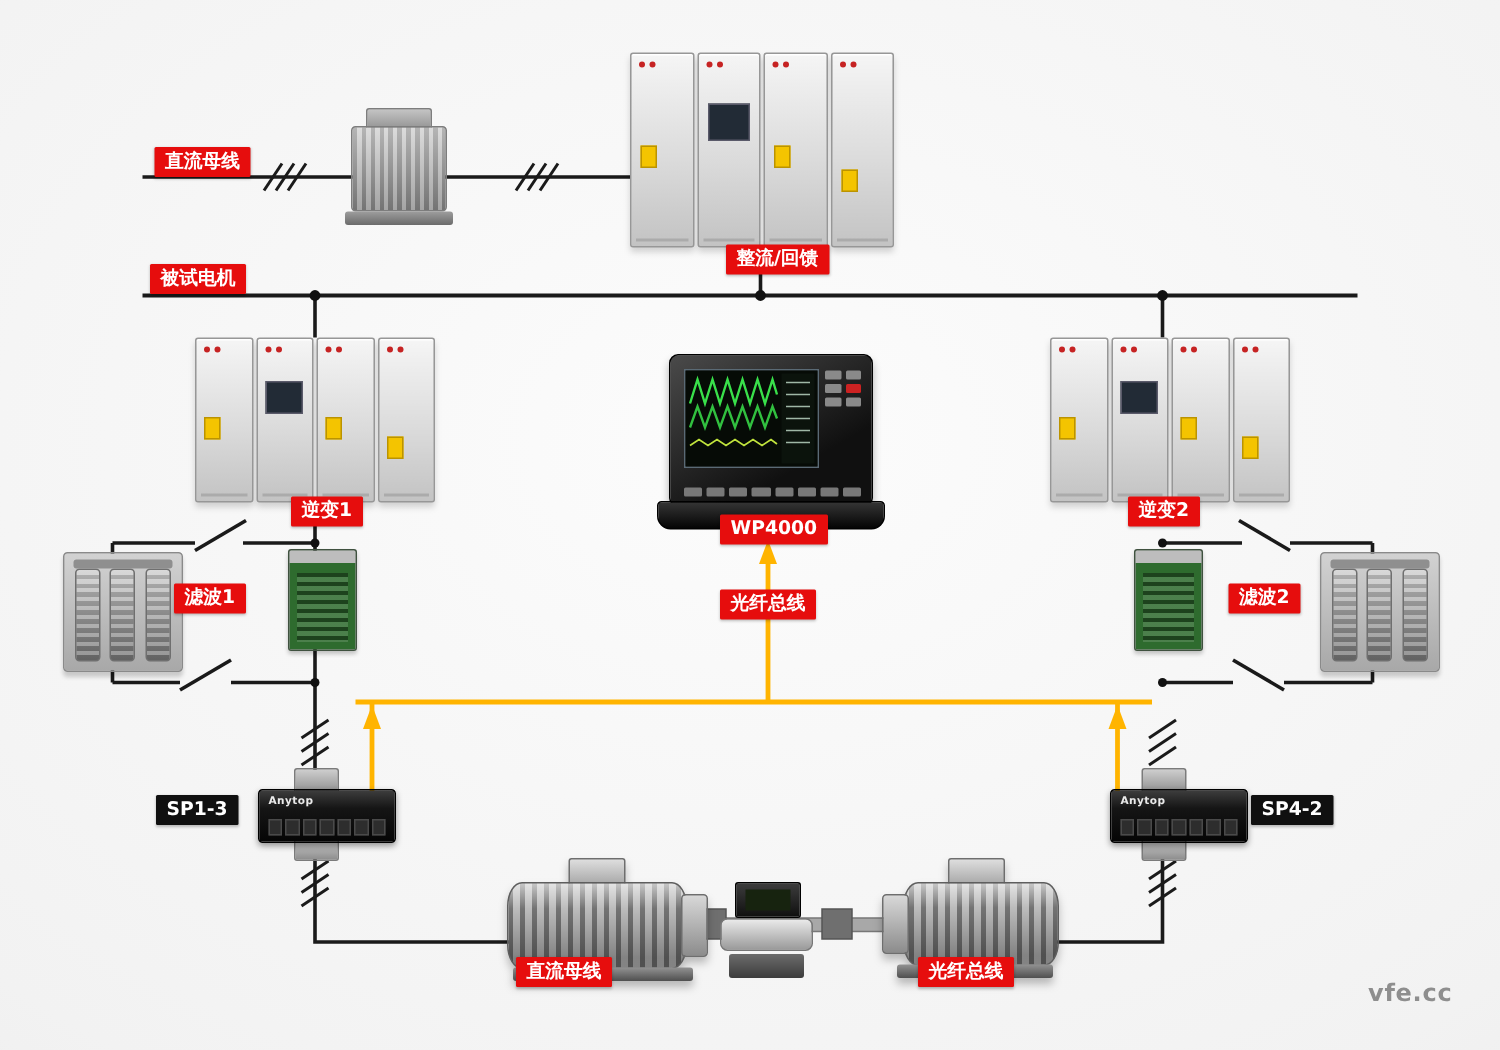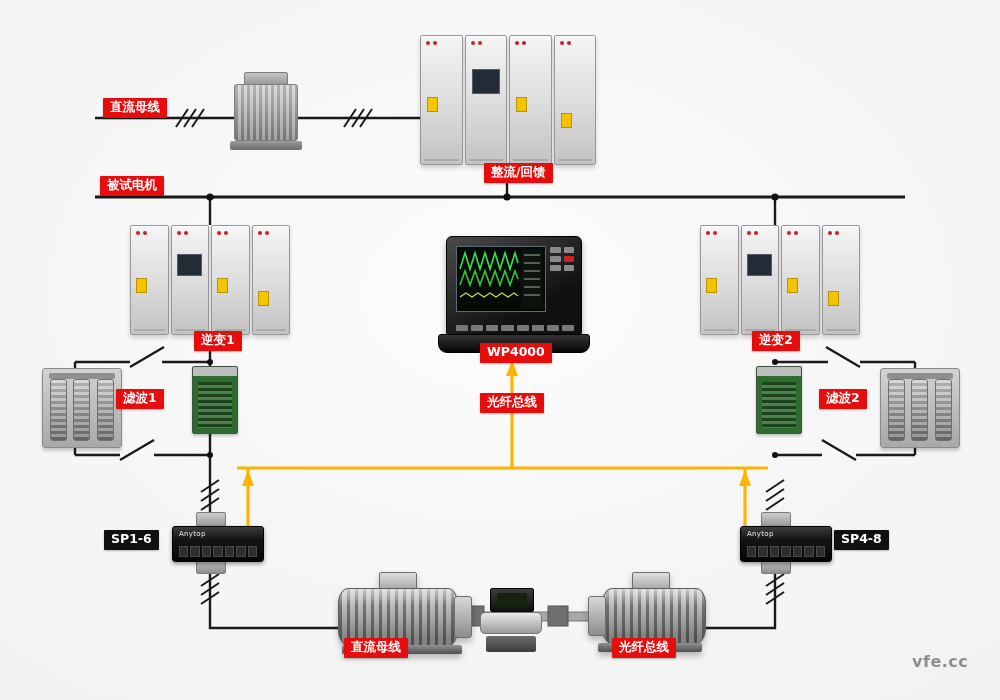--- a/index.html
+++ b/index.html
@@ -42,21 +42,21 @@
 
   
   .pcb{background:linear-gradient(180deg,#bdbdbd 0 13%,#2e6b2e 13% 100%);border:1px solid #3f513f;border-radius:2px;
     box-shadow:0 2px 3px rgba(0,0,0,.22)}
   .pcb::after{content:"";position:absolute;left:5px;right:5px;top:22%;bottom:7%;
     background:repeating-linear-gradient(180deg,rgba(0,0,0,.38) 0 3px,rgba(255,255,255,.14) 3px 6px)}
 
   
   .sp{background:linear-gradient(180deg,#3d3d3d 0%,#151515 35%,#050505 100%);border:1px solid #000;
     border-radius:3px;box-shadow:0 2px 4px rgba(0,0,0,.4);z-index:3}
-  .sp .brand{position:absolute;top:3px;left:6px;color:#eaeaea;font-size:7px;font-weight:normal;letter-spacing:.3px}
+  .sp .brand{position:absolute;top:3px;left:6px;color:#eaeaea;font-size:7px;font-weight:bold;letter-spacing:.3px}
   .sp .slots{position:absolute;left:6px;right:6px;bottom:4px;height:11px;display:flex;gap:2px}
   .sp .slots i{flex:1;background:#2d2d2d;border:1px solid #4a4a4a}
   .mount{background:linear-gradient(#cecece,#8d8d8d);border:1px solid #7b7b7b;border-radius:2px}
 
   
   .wp4000{z-index:3;background:linear-gradient(150deg,#4a4a4a,#101010 70%);border:1px solid #000;border-radius:6px;
     box-shadow:0 4px 6px rgba(0,0,0,.3)}
   .wp-screen{position:absolute;left:9px;top:9px;width:88px;height:64px;border:1px solid #5a6a75;background:#060b06}
   .wp-screen svg{width:100%;height:100%;display:block}
   .wp-side{position:absolute;right:7px;top:10px;width:24px;display:grid;grid-template-columns:1fr 1fr;gap:3px}
@@ -377,19 +377,19 @@
 
   <div class="tag" style="left:103px;top:98px">直流母线</div>
   <div class="tag" style="left:100px;top:176px">被试电机</div>
   <div class="tag" style="left:484px;top:163px">整流/回馈</div>
   <div class="tag" style="left:194px;top:331px">逆变1</div>
   <div class="tag" style="left:752px;top:331px">逆变2</div>
   <div class="tag" style="left:480px;top:343px">WP4000</div>
   <div class="tag" style="left:480px;top:393px">光纤总线</div>
   <div class="tag" style="left:116px;top:389px">滤波1</div>
   <div class="tag" style="left:819px;top:389px">滤波2</div>
-  <div class="tag black" style="left:104px;top:530px">SP1-6</div>
-  <div class="tag black" style="left:834px;top:530px">SP4-8</div>
+  <div class="tag black" style="left:104px;top:530px">SP1-3</div>
+  <div class="tag black" style="left:834px;top:530px">SP4-2</div>
   <div class="tag" style="left:344px;top:638px">直流母线</div>
   <div class="tag" style="left:612px;top:638px">光纤总线</div>
 
   <div class="watermark" style="left:912px;top:652px">vfe.cc</div>
 </div>
 
 </body></html>

